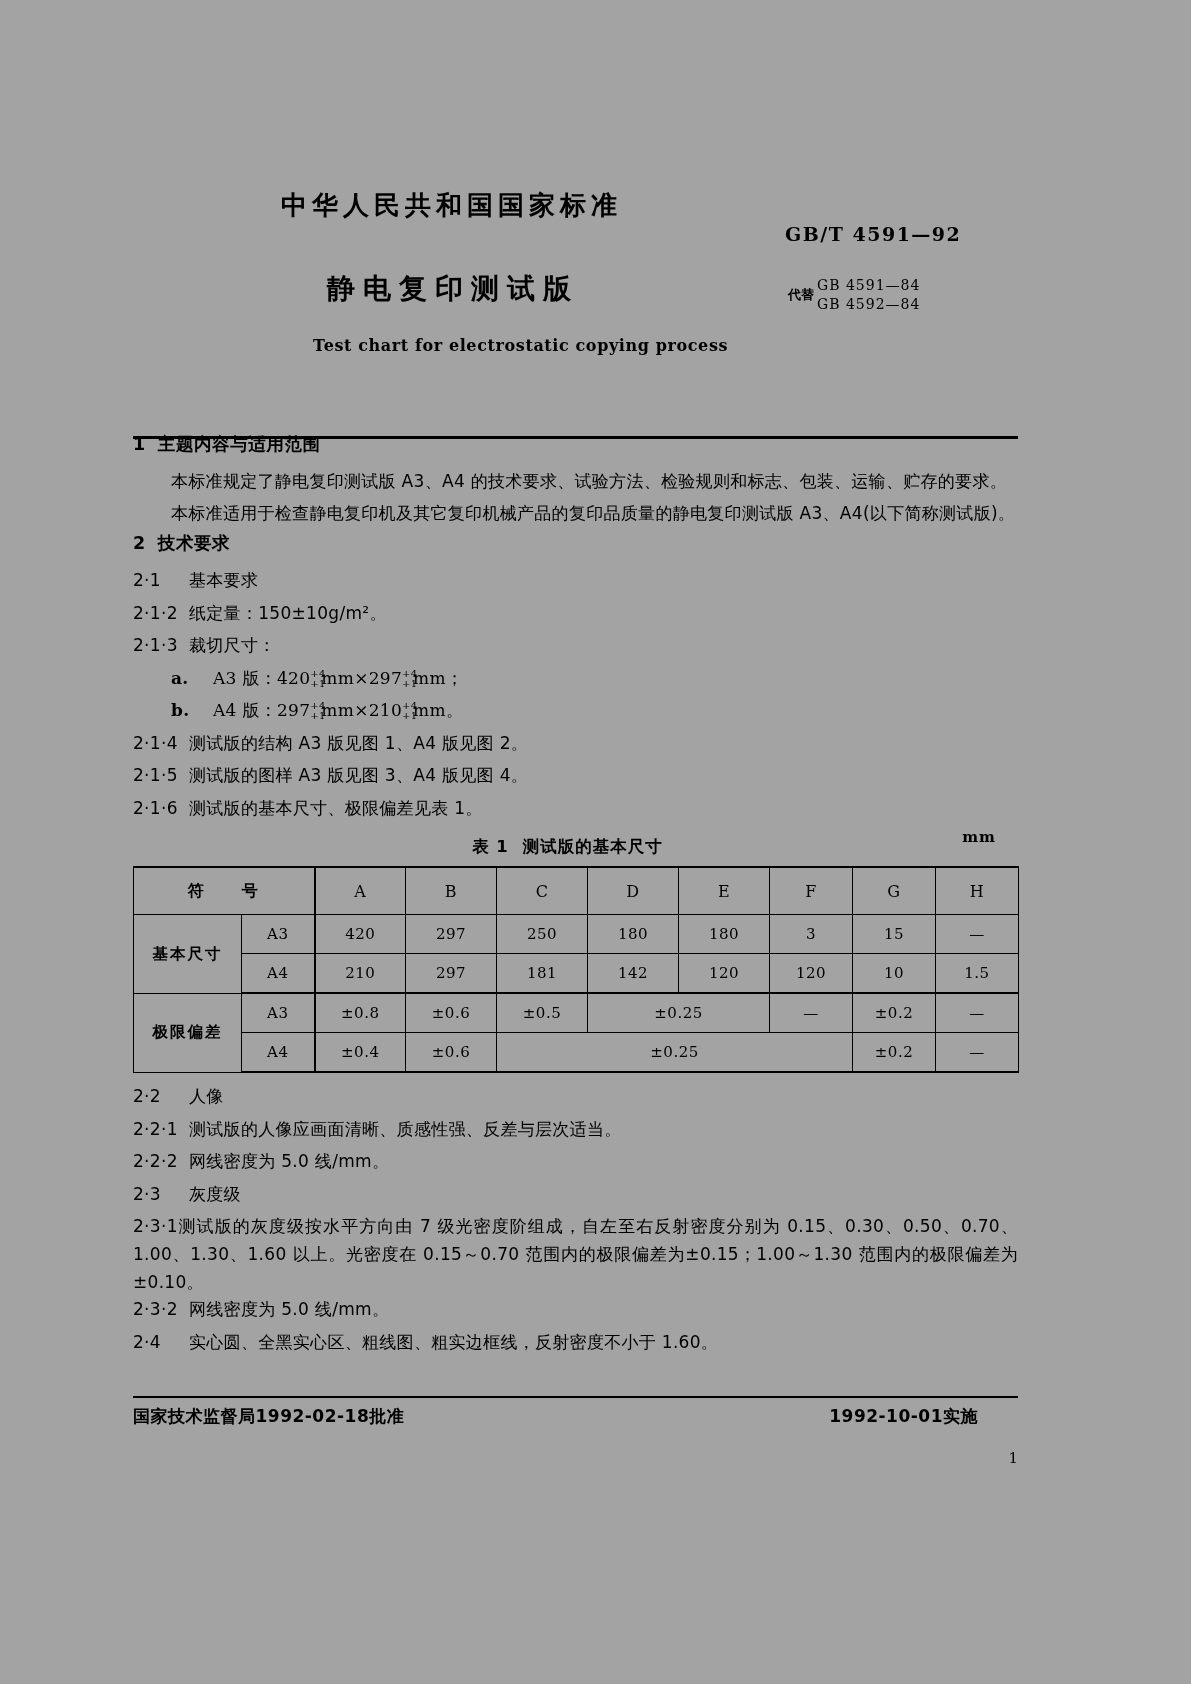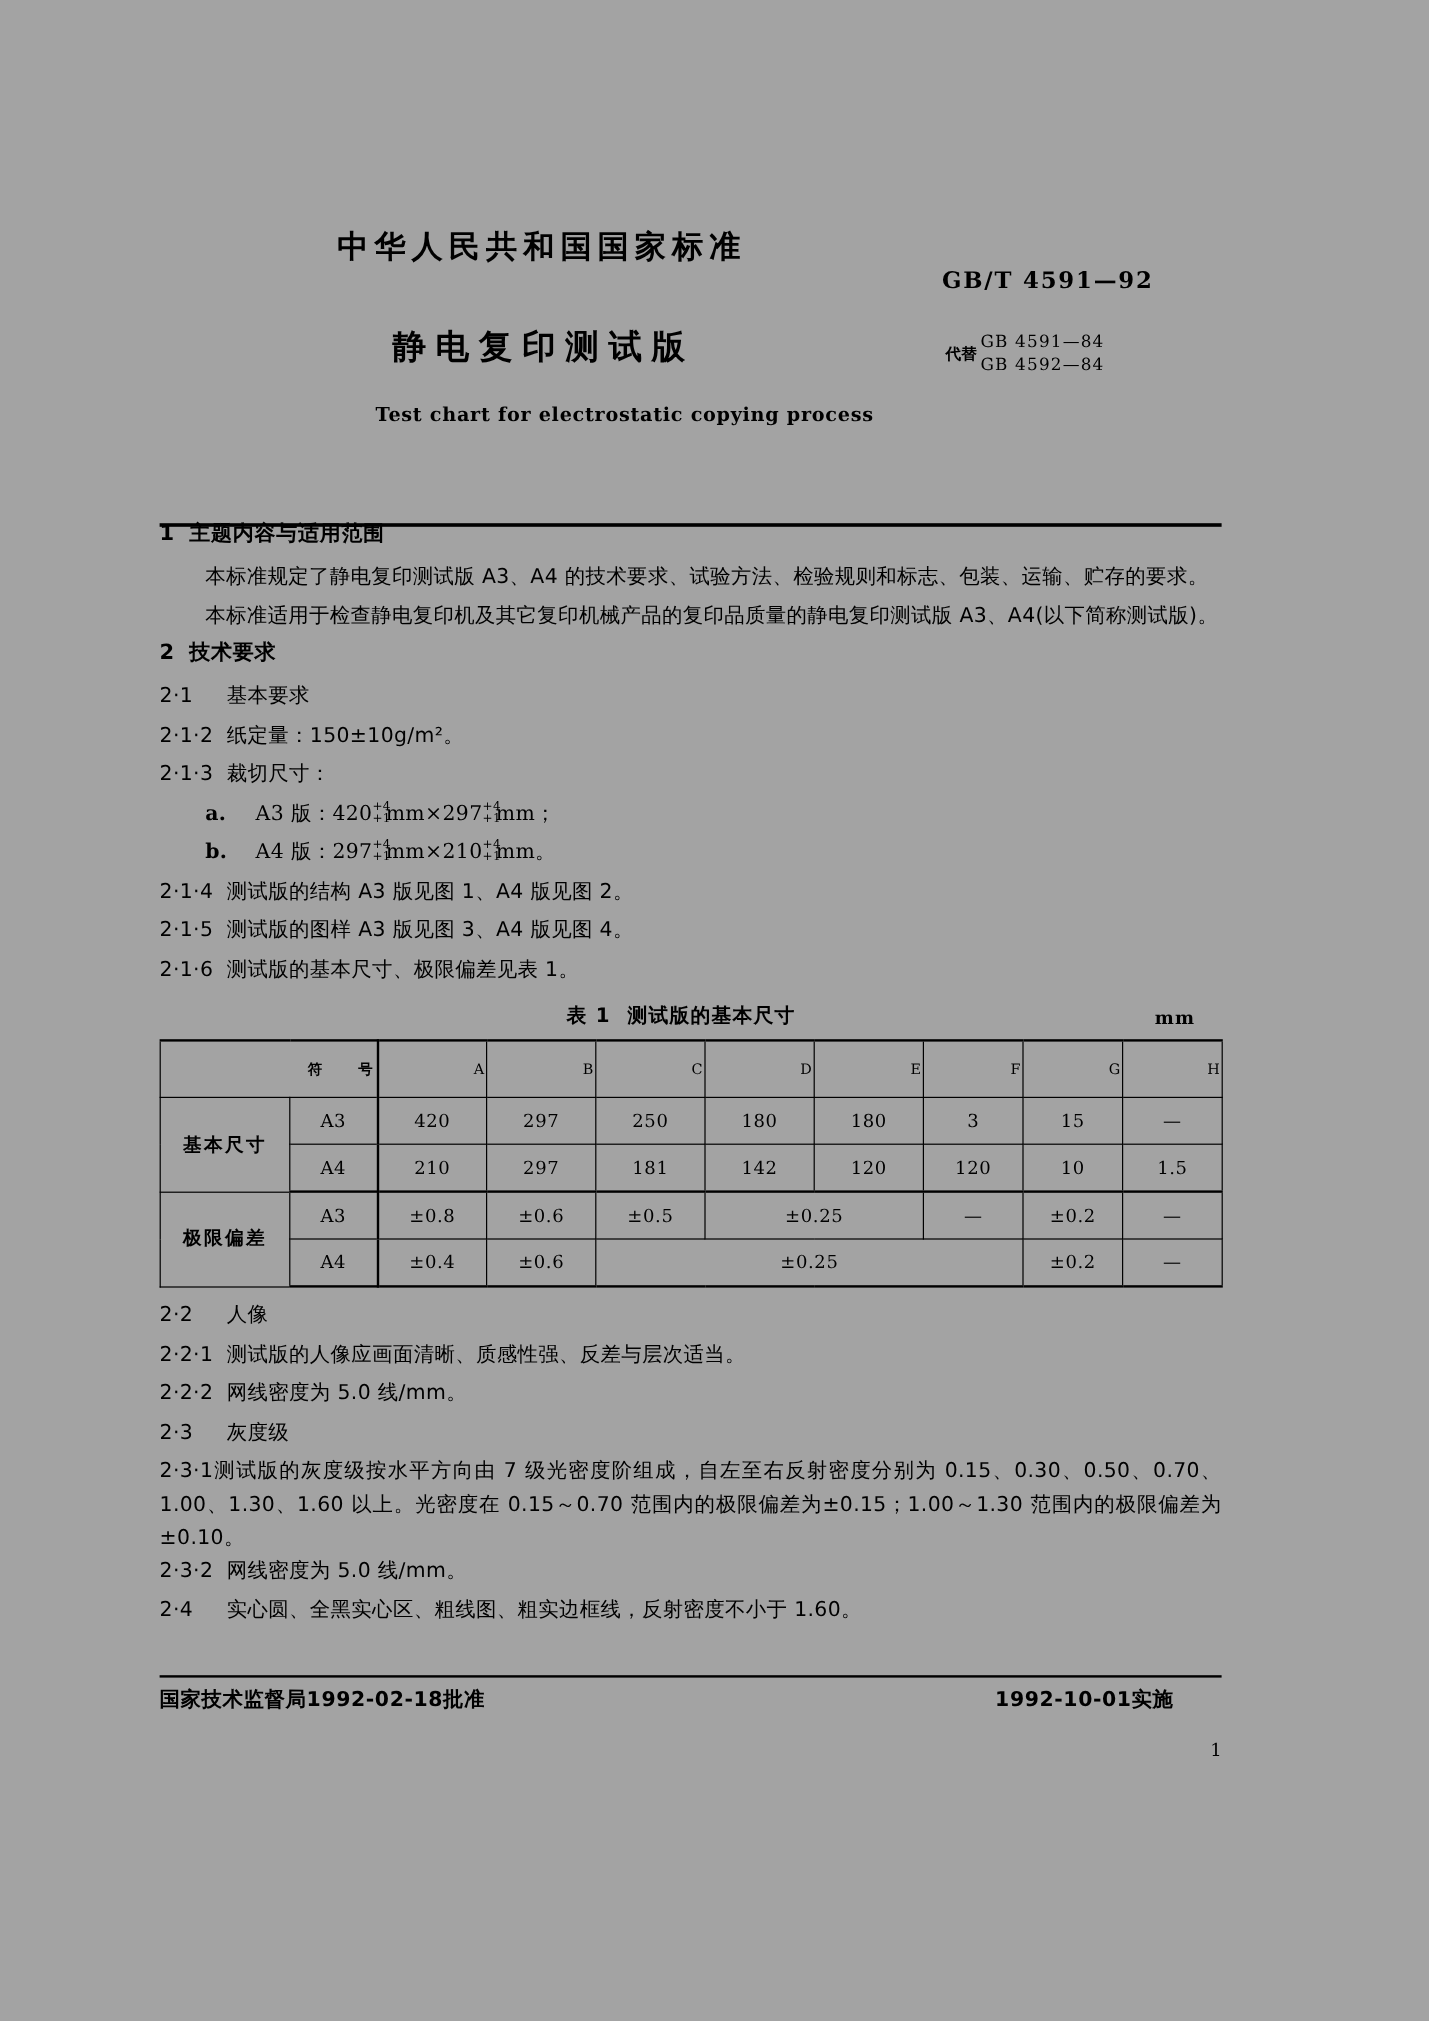--- a/index.html
+++ b/index.html
@@ -193,21 +193,21 @@
     font-weight: bold;
     font-size: 16.5px;
     letter-spacing: 1px;
     margin-bottom: 8px;
     position: relative;
   }
   .tbl-cap .capnum { margin-right: 14px; }
   .tbl-unit {
     position: absolute;
     right: 6px;
-    bottom: 1px;
+    bottom: 12px;
     font-family: "DejaVu Serif", "Liberation Serif", serif;
     font-weight: bold;
     font-size: 15px;
   }
   table.t1 {
     width: 885px;
     border-collapse: collapse;
     font-family: "DejaVu Serif", "Liberation Serif", serif;
     font-size: 15px;
     table-layout: fixed;
@@ -219,21 +219,21 @@
     height: 36px;
     font-weight: normal;
     letter-spacing: 0.5px;
   }
   table.t1 .cjk {
     font-family: "DejaVu Sans", "Liberation Sans", sans-serif;
     font-weight: bold;
     font-size: 15.5px;
     letter-spacing: 2px;
   }
-  table.t1 tr.hdr-row-t td { height: 44px; font-size: 12px; text-align: right; }
+  table.t1 tr.hdr-row-t td { height: 44px; font-size: 16px; }
   table.t1 .outer-t { border-top: 2.5px solid #000; }
   table.t1 .outer-b { border-bottom: 2.5px solid #000; }
   table.t1 .thick-r { border-right: 2px solid #000; }
   table.t1 .grp-b { border-bottom: 2px solid #000; }
 
   
   .foot {
     position: absolute;
     left: 0;
     top: 1396px;

